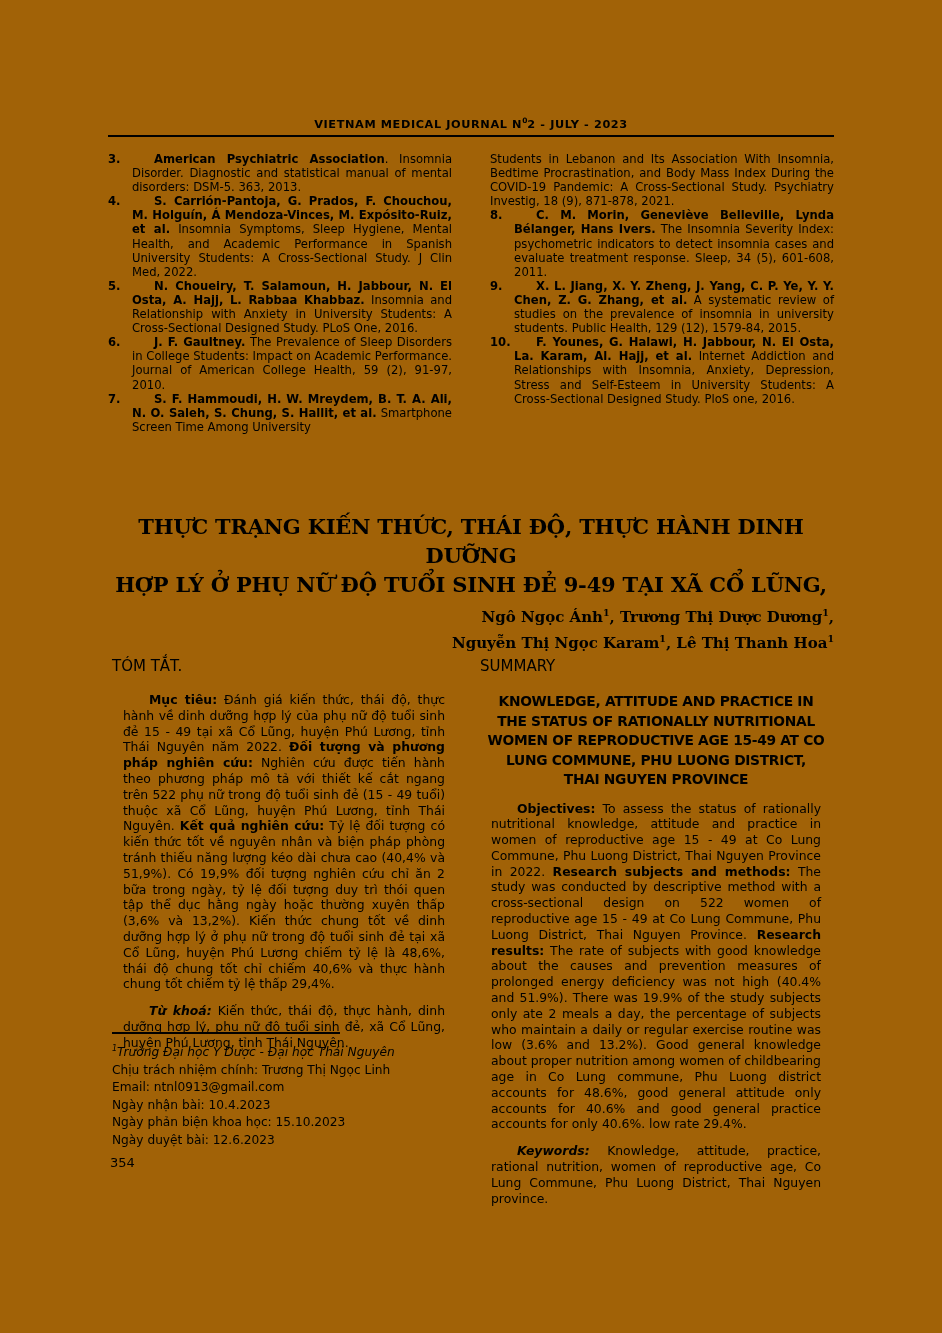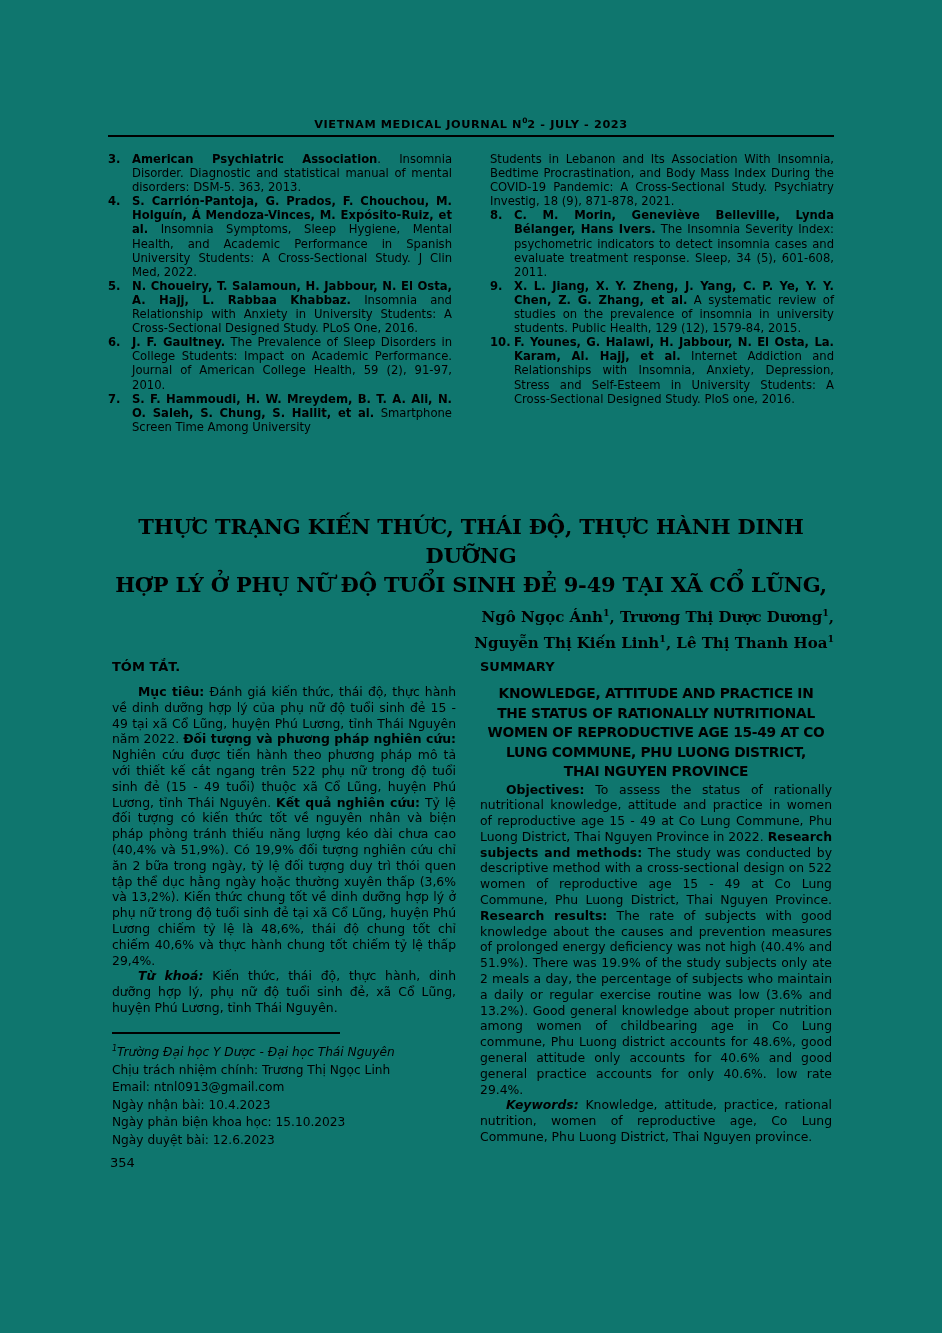--- a/index.html
+++ b/index.html
@@ -14,21 +14,21 @@
     font-family: "DejaVu Sans", sans-serif;
     color: #000000;
     overflow: hidden;
   }
 
   .page {
     position: absolute;
     left: 0; top: 0;
     width: 942px;
     height: 1333px;
-    background: #0f766e;
+    background: #a16207;
   }
 
   
   .running-head {
     position: absolute;
     left: 108px;
     top: 116px;
     width: 726px;
     text-align: center;
     font-family: "DejaVu Sans", sans-serif;
@@ -72,21 +72,21 @@
   .ref-num {
     width: 24px;
     flex: 0 0 24px;
     font-weight: bold;
   }
   .ref-body {
     flex: 1 1 auto;
     text-align: justify;
     hyphens: none;
   }
-  .ref-body b { font-weight: bold; }
+  .ref-body b { font-weight: bold; margin-left: 22px; }
   .ref-cont {
     font-size: 11.6px;
     line-height: 14.1px;
     text-align: justify;
   }
 
   
   .article-title {
     position: absolute;
     left: 108px;
@@ -125,38 +125,38 @@
     width: 344px;
   }
   .abs-right {
     position: absolute;
     left: 480px;
     top: 658px;
     width: 352px;
   }
 
   .sec-head {
-    font-weight: bold;
-    font-size: 13px;
+    font-weight: normal;
+    font-size: 15px;
     line-height: 17px;
-    margin-bottom: 9px;
+    margin-bottom: 17px;
   }
   .en-title {
     text-align: center;
     font-weight: bold;
     font-size: 13.8px;
     line-height: 19.5px;
     letter-spacing: -0.3px;
   }
   .abs-para {
     font-size: 12.4px;
     line-height: 15.8px;
     text-align: justify;
     text-indent: 26px;
-    margin: 0;
+    margin: 11px;
   }
   .abs-para b { font-weight: bold; }
   .abs-para i { font-style: italic; font-weight: bold; }
 
   
   .foot-rule {
     position: absolute;
     left: 112px;
     top: 1032px;
     width: 228px;
@@ -236,21 +236,21 @@
 
   </div>
 
   <div class="article-title">
     <div>THỰC TRẠNG KIẾN THỨC, THÁI ĐỘ, THỰC HÀNH DINH DƯỠNG</div>
     <div>HỢP LÝ Ở PHỤ NỮ ĐỘ TUỔI SINH ĐẺ 9-49 TẠI XÃ CỔ LŨNG,</div>
   </div>
 
   <div class="authors">
     <div><span>Ngô Ngọc Ánh</span><sup>1</sup><span>, Trương Thị Dược Dương</span><sup>1</sup><span>,</span></div>
-    <div><span>Nguyễn Thị Kiến Linh</span><sup>1</sup><span>, Lê Thị Thanh Hoa</span><sup>1</sup></div>
+    <div><span>Nguyễn Thị Ngọc Karam</span><sup>1</sup><span>, Lê Thị Thanh Hoa</span><sup>1</sup></div>
   </div>
 
   <div class="abs-left">
     <div class="sec-head"><span>TÓM TẮT</span><span>.</span></div>
     <p class="abs-para"><b>Mục tiêu:</b><span> Đánh giá kiến thức, thái độ, thực hành về dinh dưỡng hợp lý của phụ nữ độ tuổi sinh đẻ 15 - 49 tại xã Cổ Lũng, huyện Phú Lương, tỉnh Thái Nguyên năm 2022. </span><b>Đối tượng và phương pháp nghiên cứu:</b><span> Nghiên cứu được tiến hành theo phương pháp mô tả với thiết kế cắt ngang trên 522 phụ nữ trong độ tuổi sinh đẻ (15 - 49 tuổi)  thuộc xã Cổ Lũng, huyện Phú Lương, tỉnh Thái Nguyên. </span><b>Kết quả nghiên cứu:</b><span> Tỷ lệ đối tượng có kiến thức tốt về nguyên nhân và biện pháp phòng tránh thiếu năng lượng kéo dài chưa cao (40,4% và 51,9%). Có 19,9% đối tượng nghiên cứu chỉ ăn 2 bữa trong ngày, tỷ lệ đối tượng duy trì thói quen tập thể dục hằng ngày hoặc thường xuyên thấp (3,6% và 13,2%). Kiến thức chung tốt về dinh dưỡng hợp lý ở phụ nữ trong độ tuổi sinh đẻ tại xã Cổ Lũng, huyện Phú Lương chiếm tỷ lệ là 48,6%, thái độ chung tốt chỉ chiếm 40,6% và thực hành chung tốt chiếm tỷ lệ thấp  29,4%.</span></p>
     <p class="abs-para"><i>Từ khoá:</i><span> Kiến thức, thái độ, thực hành, dinh dưỡng hợp lý, phụ nữ độ tuổi sinh đẻ, xã Cổ Lũng, huyện Phú Lương, tỉnh Thái Nguyên.</span></p>
   </div>
 
   <div class="abs-right">
     <div class="sec-head">SUMMARY</div>

